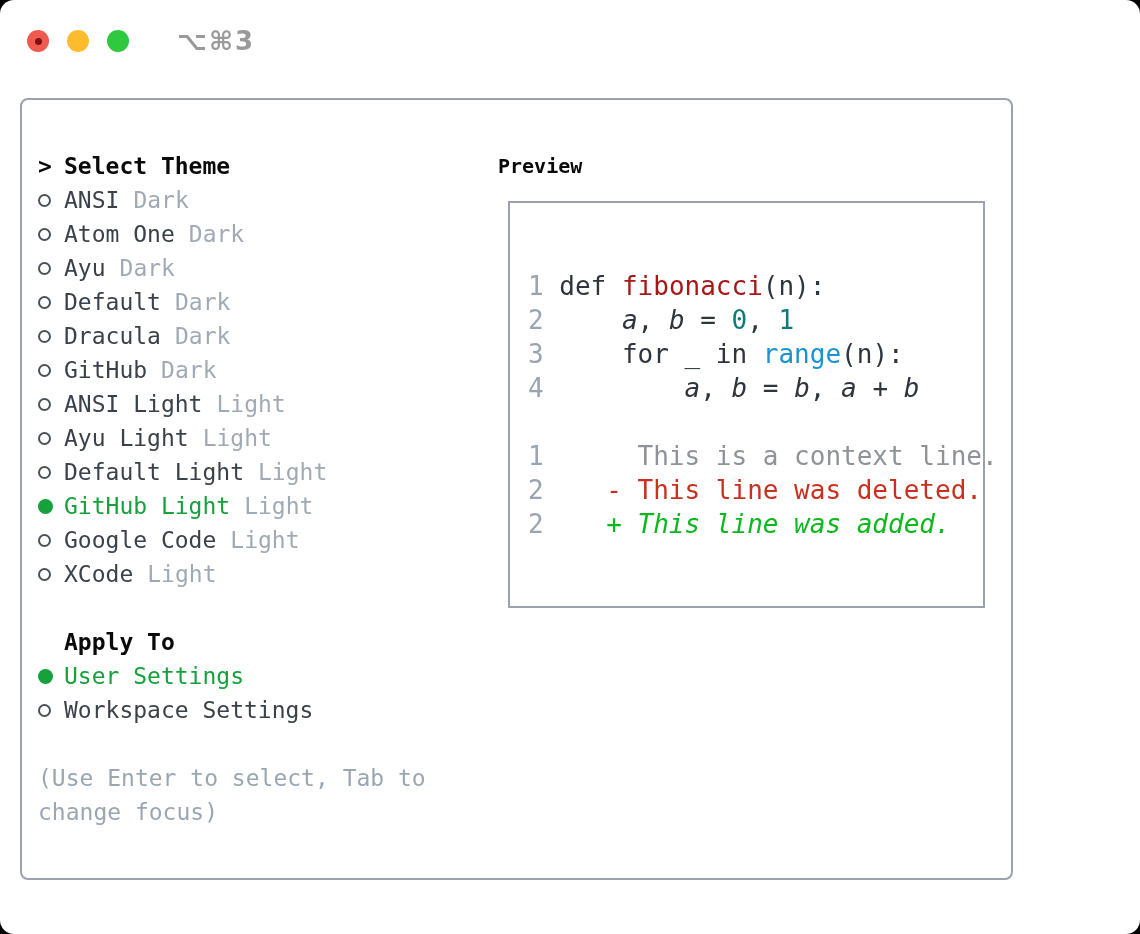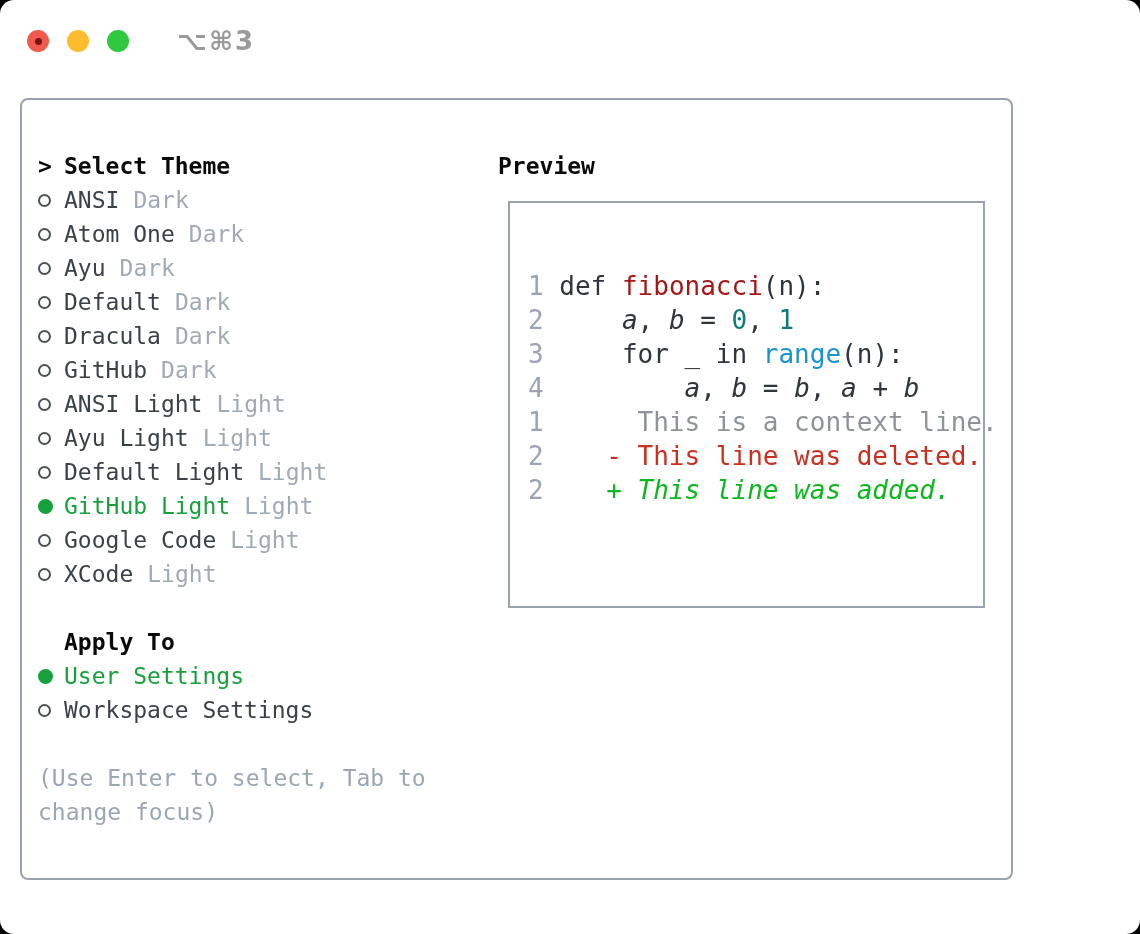--- a/index.html
+++ b/index.html
@@ -46,28 +46,28 @@
   .hdr .label{color:var(--c-header);font-weight:700;}
   .circle{width:13px;height:13px;border:2px solid var(--c-circle);border-radius:50%;
           display:inline-block;}
   .selected .circle{width:15px;height:15px;border:none;background:var(--c-accent-green);}
   .selected .label{color:var(--c-accent-green);}
   .badge{color:var(--c-badge);margin-left:14px;}
   .gap1{height:34px;}
   .hint{margin-top:34px;max-width:430px;color:var(--c-hint);white-space:normal;}
   
   .preview-title{position:absolute;left:476px;top:49px;height:34px;line-height:34px;
-                 font-size:23px;font-weight:700;color:var(--c-header);}
+                 font-size:20px;font-weight:700;color:var(--c-header);}
   .preview-box{position:absolute;left:486px;top:101px;width:477px;height:407px;
                border:2px solid var(--c-border);background:#fff;}
   .preview-content{padding:66px 0 0 18px;font-size:26px;line-height:34px;
                    color:var(--c-text);}
   .pline{white-space:pre;height:34px;}
   .lineno{display:inline-block;width:2ch;color:var(--c-lineno);}
-  .diff-group{}
+  .diff-group{margin-top:34px;}
   .tok-text{color:var(--c-text);}
   .tok-function{color:var(--c-function);}
   .tok-number{color:var(--c-number);}
   .tok-builtin{color:var(--c-builtin);}
   .tok-var{color:var(--c-text);font-style:italic;}
   .diff-context{color:var(--c-context);}
   .diff-deleted{color:var(--c-deleted);}
   .diff-added{color:var(--c-added);font-style:italic;}
 </style>
 </head>

